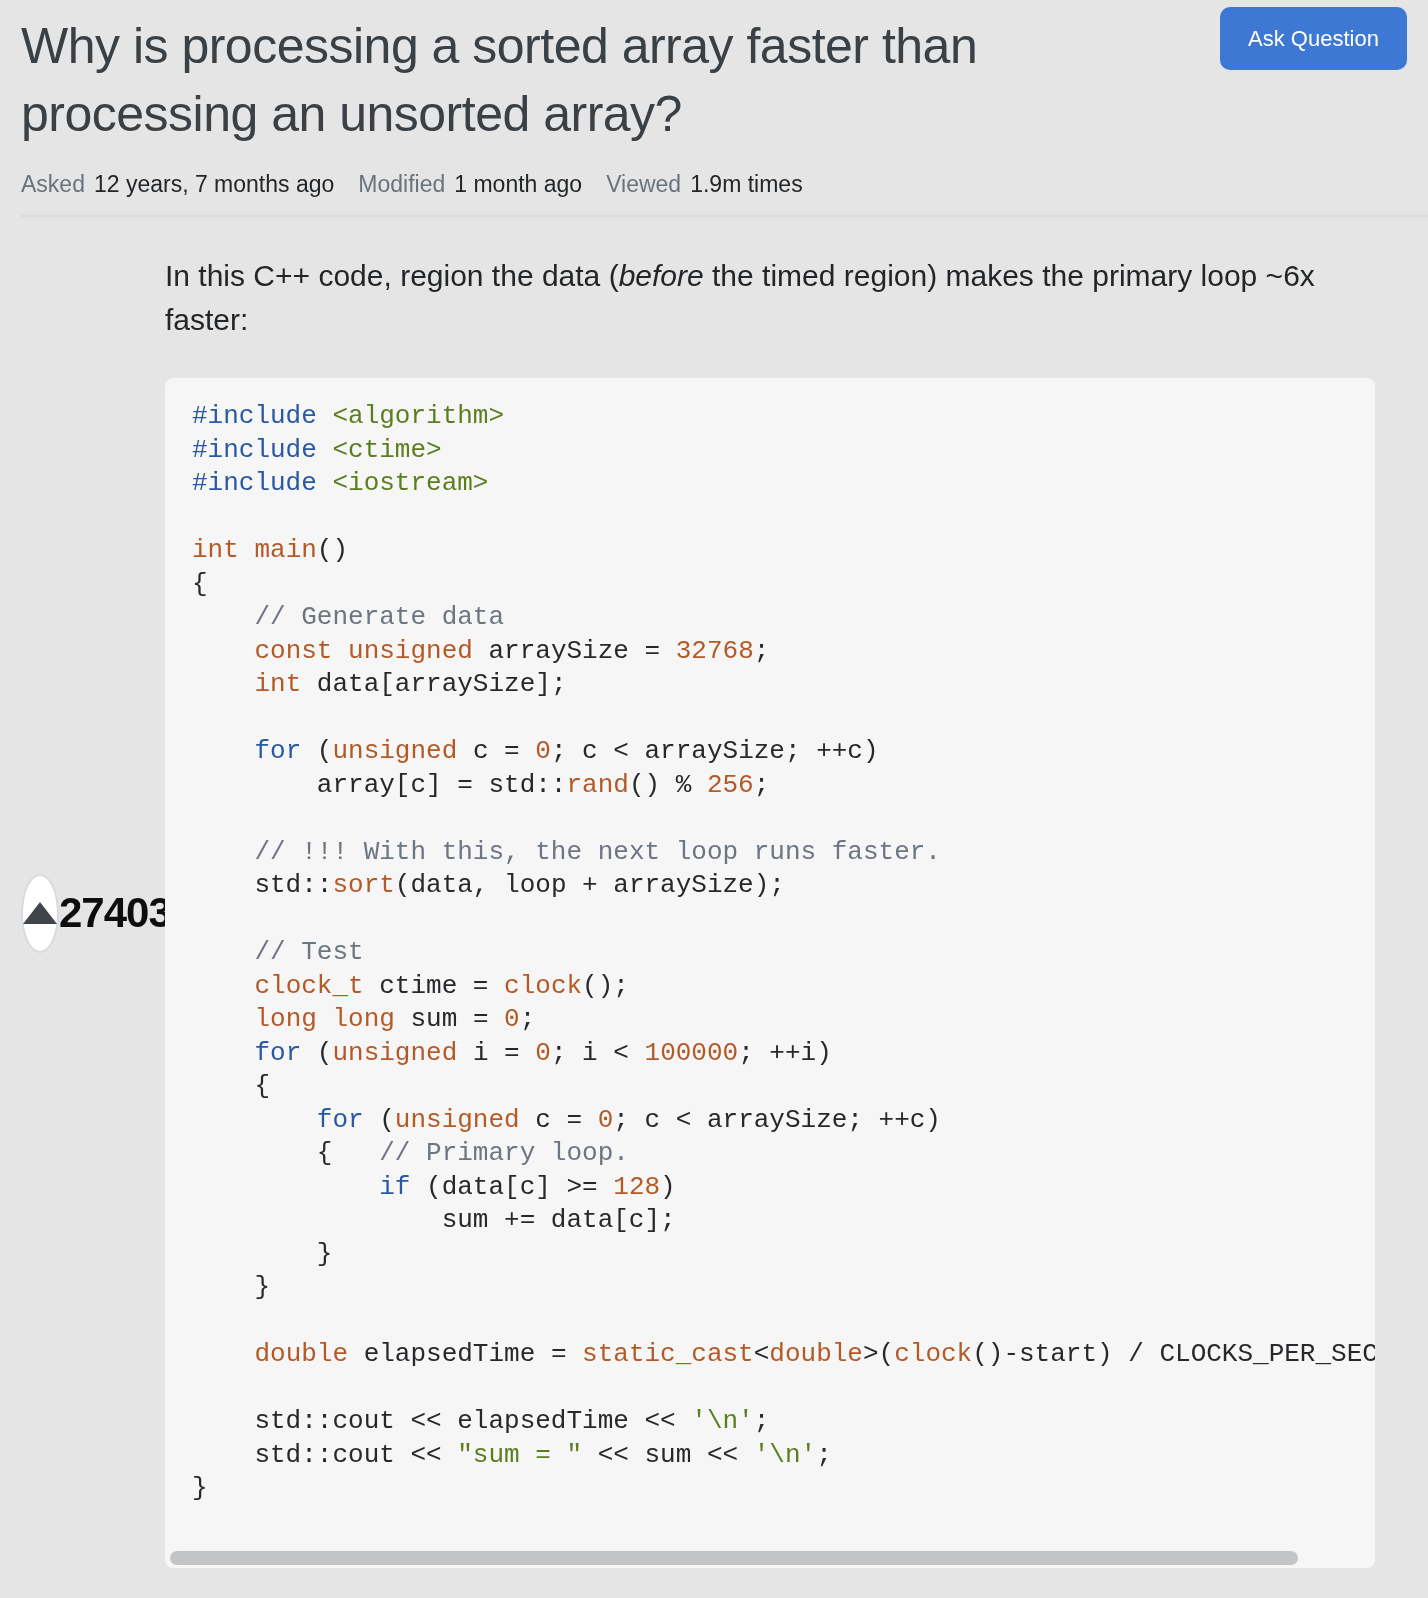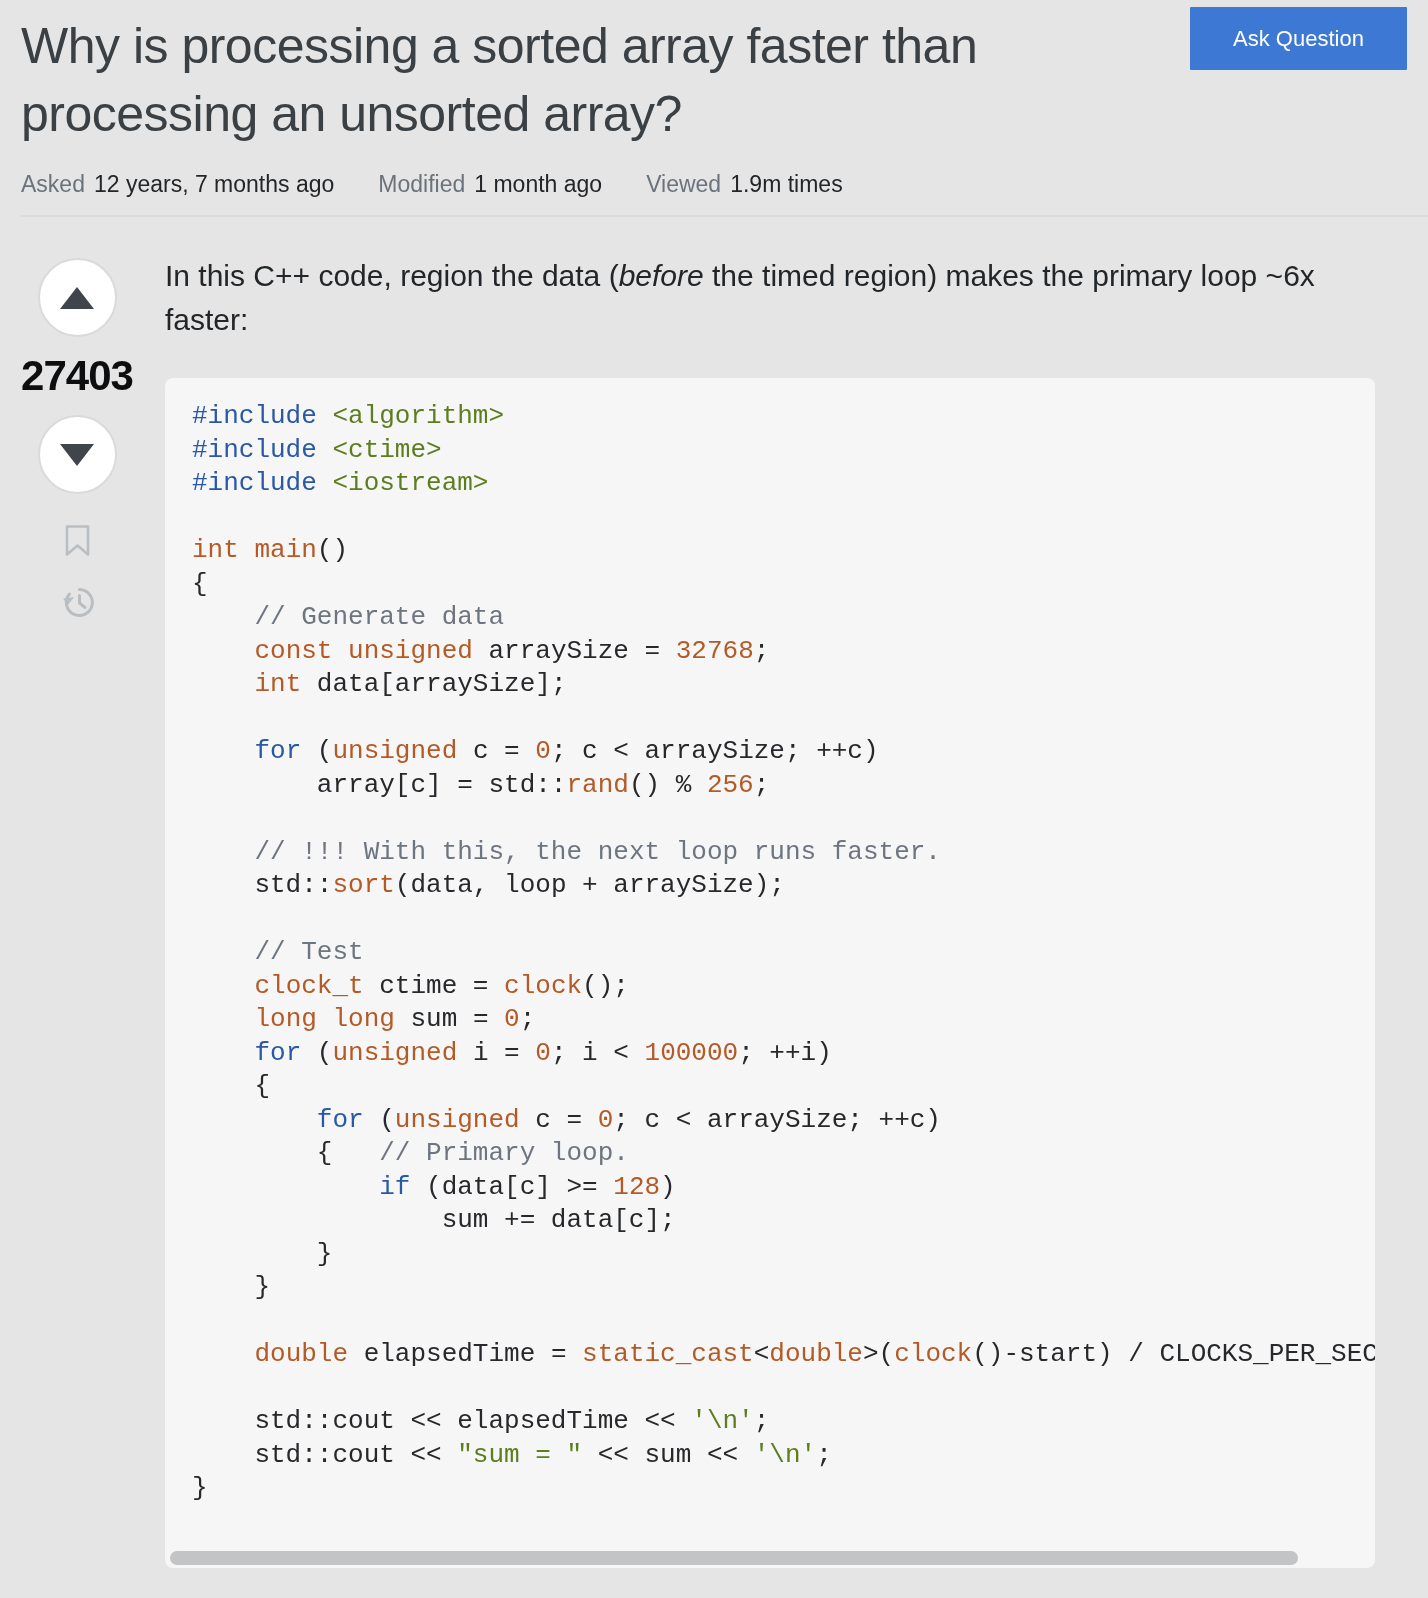--- a/index.html
+++ b/index.html
@@ -19,51 +19,51 @@
     line-height: 68px;
     font-weight: 400;
     letter-spacing: -0.5px;
     color: #3b4045;
     max-width: 1100px;
   }
   .ask-btn {
     position: absolute;
     top: 7px;
     right: 21px;
-    width: 217px;
+    width: 187px;
     height: 63px;
     background: #3c78d4;
     color: #ffffff;
     font-family: "Liberation Sans", sans-serif;
     font-size: 22px;
     font-weight: 500;
     border: none;
-    border-radius: 1px;
+    border-radius: 10px;
     cursor: pointer;
   }
   .meta-row {
     display: flex;
-    gap: 44px;
+    gap: 24px;
     margin-top: 22px;
     font-size: 23px;
     line-height: 28px;
   }
   .meta-item .label { color: #6a737c; margin-right: 9px; }
   .meta-item .value { color: #232629; }
   .divider {
     border: none;
     border-top: 2px solid #d9dbdd;
     margin: 17px 0 0 21px;
   }
   .post { display: flex; margin-top: 25px; padding: 0 21px; }
   .vote-col {
     width: 112px;
     flex: 0 0 112px;
     display: flex;
-    flex-direction: column;
+    flex-direction: row;
     align-items: center;
     padding-top: 16px;
   }
   .vote-btn {
     width: 79px;
     height: 79px;
     border-radius: 50%;
     border: 2px solid #d8dade;
     background: #ffffff;
     display: flex;

